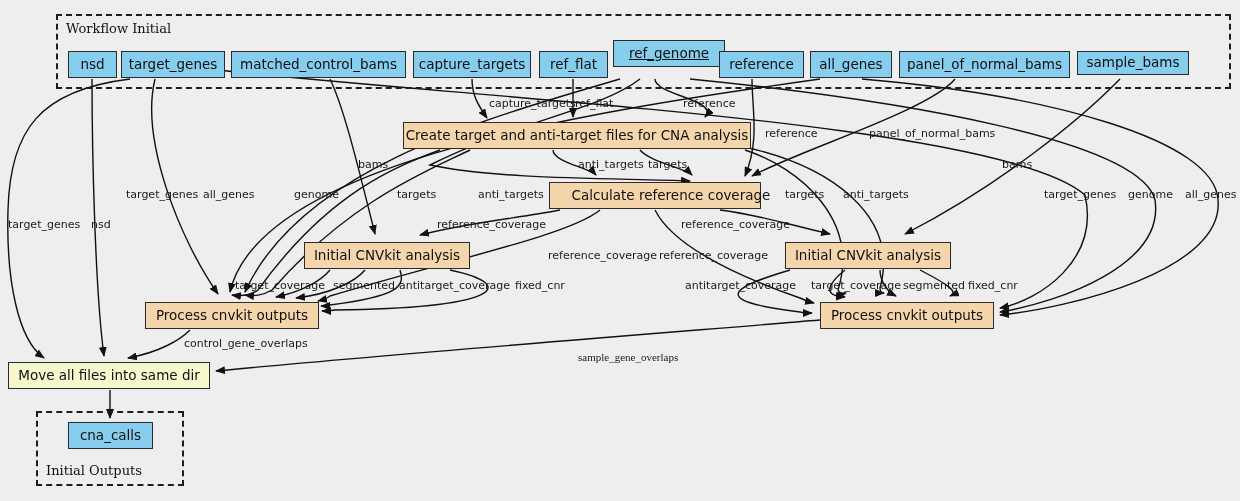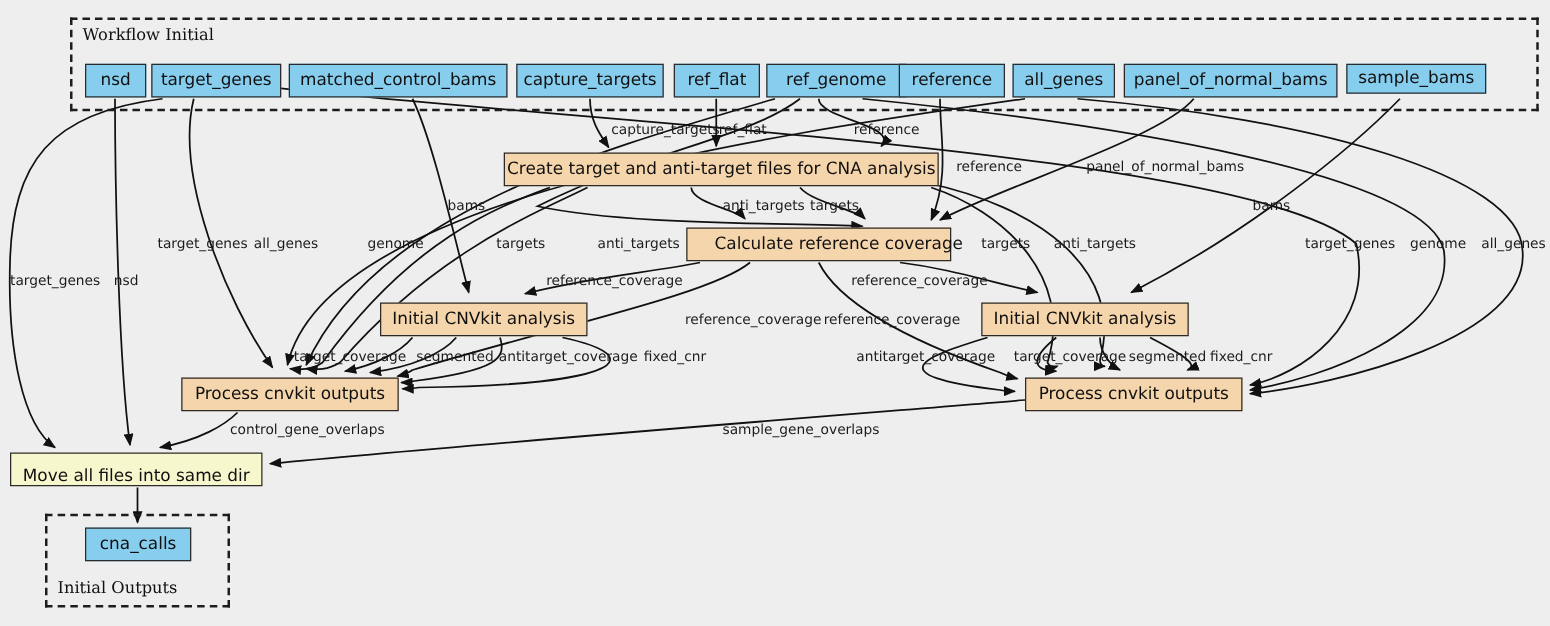--- a/index.html
+++ b/index.html
@@ -34,21 +34,20 @@
     line-height: 1;
   }
   .node.input, .node.output {
     background: #87cdee;
   }
   .node.process {
     background: #f5d5ab;
   }
   .node.collect {
     background: #f7f7ce;
-    align-items: flex-end;
   }
   .group {
     position: absolute;
     box-sizing: border-box;
     border: 2px dashed #1d1d1d;
     background: transparent;
     z-index: 1;
   }
   .group-label {
     position: absolute;
@@ -186,39 +185,39 @@
     <div class="edge-label" style="left: 659px; top: 250px;">reference_coverage</div>
     <div class="edge-label" style="left: 235px; top: 280px;">target_coverage</div>
     <div class="edge-label" style="left: 333px; top: 280px;">segmented</div>
     <div class="edge-label" style="left: 399px; top: 280px;">antitarget_coverage</div>
     <div class="edge-label" style="left: 515px; top: 280px;">fixed_cnr</div>
     <div class="edge-label" style="left: 685px; top: 280px;">antitarget_coverage</div>
     <div class="edge-label" style="left: 811px; top: 280px;">target_coverage</div>
     <div class="edge-label" style="left: 903px; top: 280px;">segmented</div>
     <div class="edge-label" style="left: 968px; top: 280px;">fixed_cnr</div>
     <div class="edge-label" style="left: 184px; top: 338px;">control_gene_overlaps</div>
-    <div class="edge-label" style="left: 578px; top: 338px;">sample_gene_overlaps</div>
+    <div class="edge-label" style="left: 578px; top: 352px; font-family: Liberation Serif, serif;">sample_gene_overlaps</div>
   </div>
 <div id="nodes">
     <div class="node input" style="left: 68px; top: 51px; width: 49px; height: 27px;">
       <span>nsd</span>
     </div>
     <div class="node input" style="left: 121px; top: 51px; width: 104px; height: 27px;">
       <span>target_genes</span>
     </div>
     <div class="node input" style="left: 231px; top: 51px; width: 175px; height: 27px;">
       <span>matched_control_bams</span>
     </div>
     <div class="node input" style="left: 413px; top: 51px; width: 118px; height: 27px;">
       <span>capture_targets</span>
     </div>
     <div class="node input" style="left: 539px; top: 51px; width: 69px; height: 27px;">
       <span>ref_flat</span>
     </div>
-    <div class="node input" style="left: 613px; top: 51px; width: 112px; height: 27px;">
+    <div class="node input" style="left: 613px; top: 40px; width: 112px; height: 27px; text-decoration: underline;">
       <span>ref_genome</span>
     </div>
     <div class="node input" style="left: 719px; top: 51px; width: 85px; height: 27px;">
       <span>reference</span>
     </div>
     <div class="node input" style="left: 810px; top: 51px; width: 82px; height: 27px;">
       <span>all_genes</span>
     </div>
     <div class="node input" style="left: 899px; top: 51px; width: 171px; height: 27px;">
       <span>panel_of_normal_bams</span>

